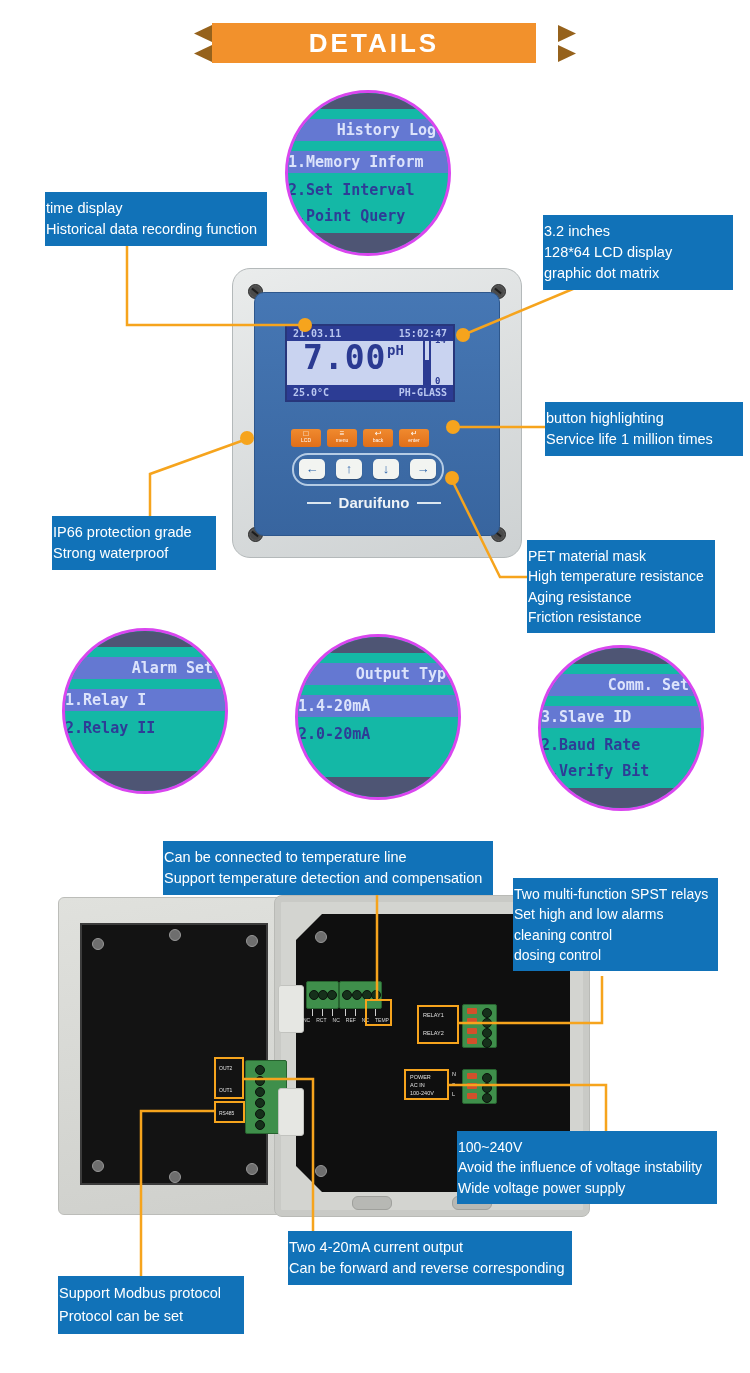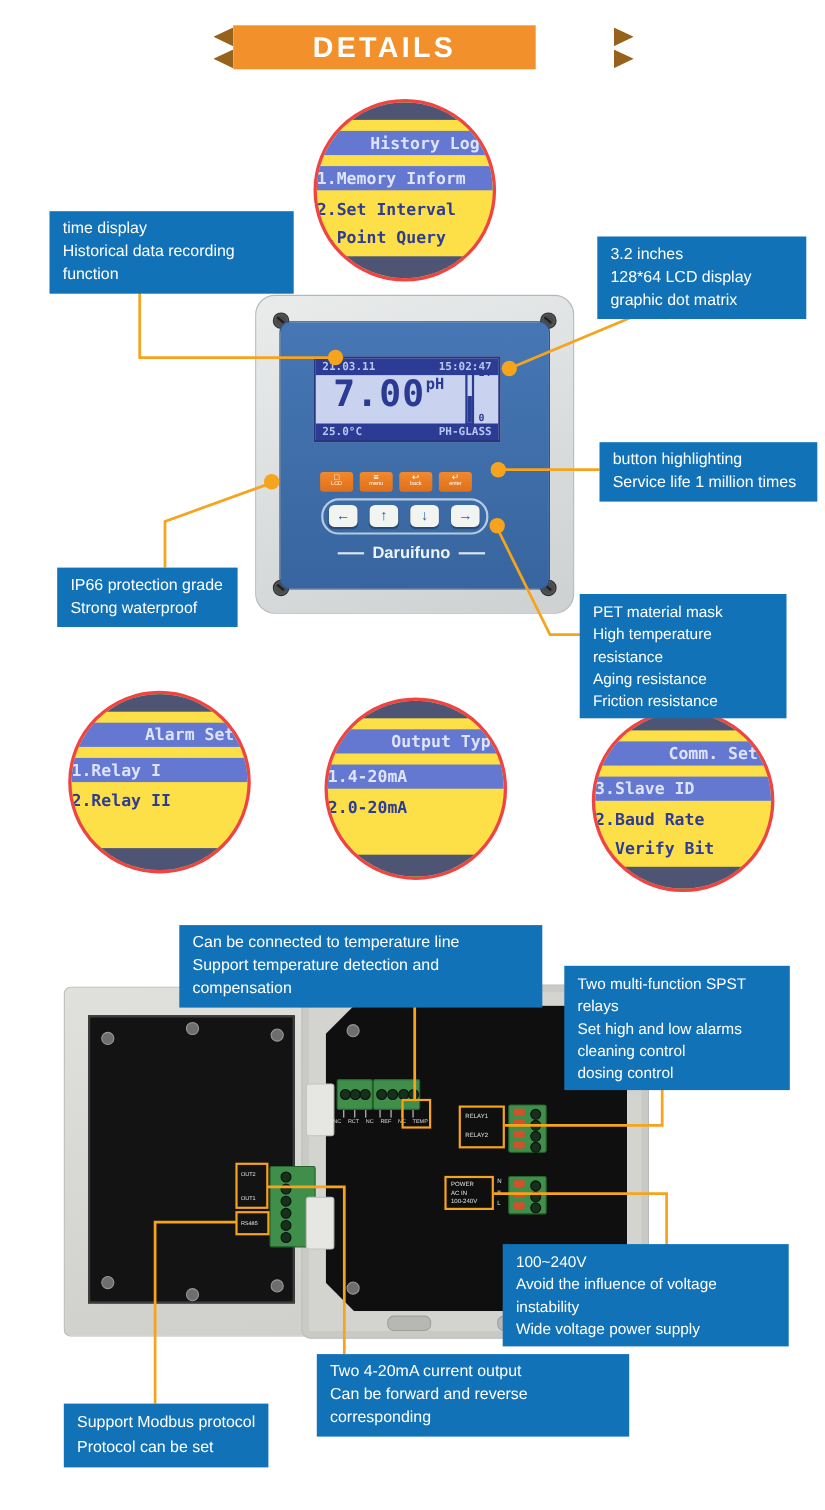--- a/index.html
+++ b/index.html
@@ -1,48 +1,48 @@
 <!DOCTYPE html>
 <html><head>
 <meta charset="utf-8">
 <style>
   html,body{margin:0;padding:0;background:#fff;}
   #canvas{position:relative;width:750px;height:1373px;background:#fff;overflow:hidden;
           font-family:"Liberation Sans",sans-serif;}
 
   
-  .ribbon{position:absolute;left:212px;top:23px;width:275px;height:40px;background:#F2912C;
+  .ribbon{position:absolute;left:212px;top:23px;width:324px;height:40px;background:#F2912C;
           display:flex;align-items:center;justify-content:center;}
   .ribbon span{color:#fff;font-size:26px;font-weight:bold;letter-spacing:3px;}
   .tail{position:absolute;width:18px;height:17px;background:#96621C;}
   .tail.lt{left:194px;top:25px;clip-path:polygon(100% 0,0 50%,100% 100%);}
   .tail.lb{left:194px;top:45px;clip-path:polygon(100% 0,0 50%,100% 100%);}
   .tail.rt{left:558px;top:25px;clip-path:polygon(0 0,100% 50%,0 100%);}
   .tail.rb{left:558px;top:45px;clip-path:polygon(0 0,100% 50%,0 100%);}
 
   
-  .circle{position:absolute;width:160px;height:160px;border-radius:50%;border:3px solid #ef4444;
-          overflow:hidden;background:#fde047;font-family:"DejaVu Sans Mono",monospace;font-weight:bold;}
+  .circle{position:absolute;width:160px;height:160px;border-radius:50%;border:3px solid #d946ef;
+          overflow:hidden;background:#14b8a6;font-family:"DejaVu Sans Mono",monospace;font-weight:bold;}
   .strip{position:absolute;left:0;right:0;height:16px;background:#4E5574;}
   .strip.top{top:0;}
   .strip.bot{bottom:0;height:20px;}
   .lcd-h{position:absolute;left:0;right:0;top:26px;height:22px;background:#6478D2;color:#DCE3FB;
          font-size:15px;line-height:22px;text-align:right;padding-right:12px;box-sizing:border-box;}
   .lcd-row{position:absolute;left:0;right:0;height:22px;font-size:15px;line-height:22px;
            color:#2E3C96;padding-left:0;box-sizing:border-box;}
   .lcd-row.hl{background:#6478D2;color:#DCE3FB;}
   .r1{top:58px;} .r2{top:86px;} .r3{top:112px;}
   .c-history{left:285px;top:90px;}
   .c-alarm{left:62px;top:628px;}
   .c-output{left:295px;top:634px;}
   .c-comm{left:538px;top:645px;}
 
   
   .ann{position:absolute;background:#1172B8;color:#fff;font-size:14.5px;line-height:1.45;
-       padding:6px 12px;box-sizing:border-box;z-index:6;}
+       padding:6px 1px;box-sizing:border-box;z-index:6;}
   .a-time{left:45px;top:192px;width:222px;}
   .a-specs{left:543px;top:215px;width:190px;}
   .a-btn{left:545px;top:402px;width:198px;}
   .a-ip66{left:52px;top:516px;width:164px;}
   .a-pet{left:527px;top:540px;width:188px;font-size:14px;}
   .a-temp{left:163px;top:841px;width:330px;}
   .a-relay{left:513px;top:878px;width:205px;font-size:14px;}
   .a-power{left:457px;top:1131px;width:260px;font-size:14px;}
   .a-out{left:288px;top:1231px;width:284px;}
   .a-485{left:58px;top:1276px;width:186px;line-height:1.6;}

